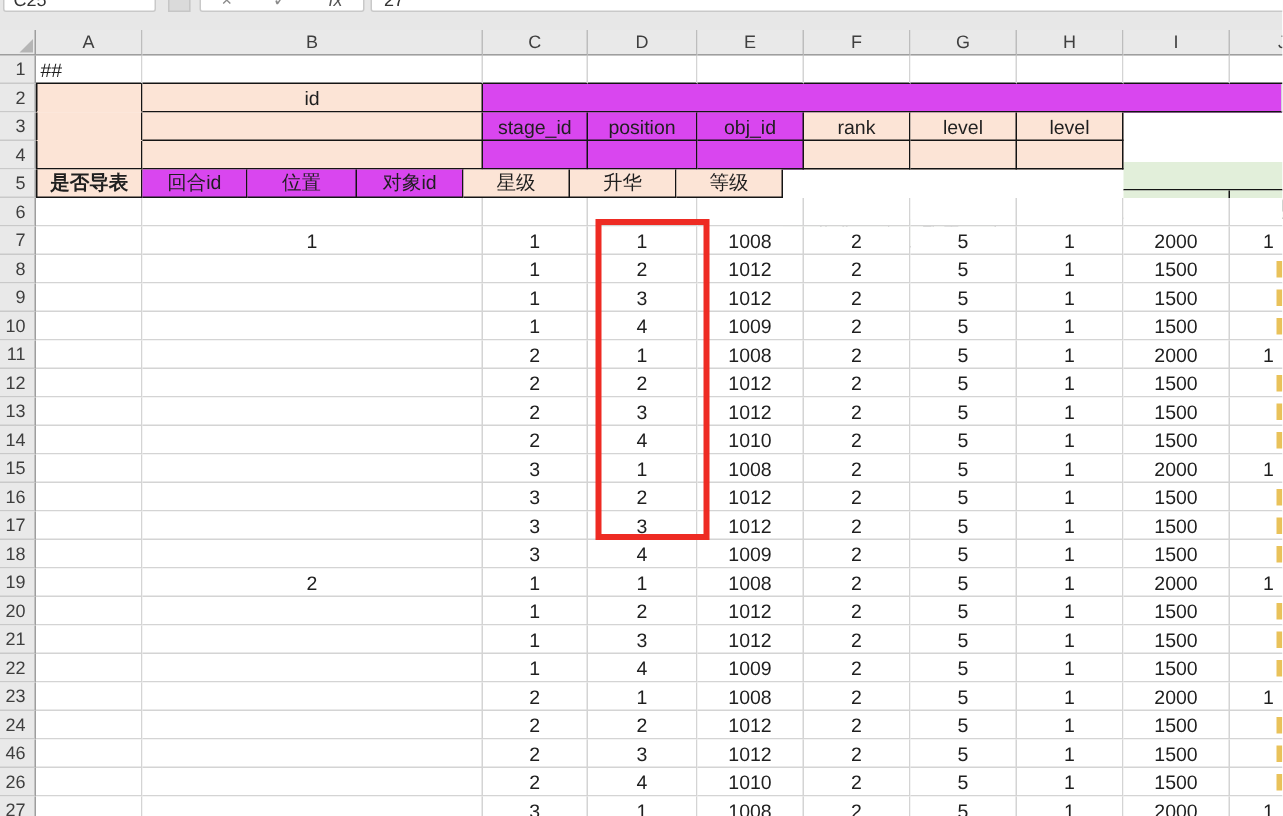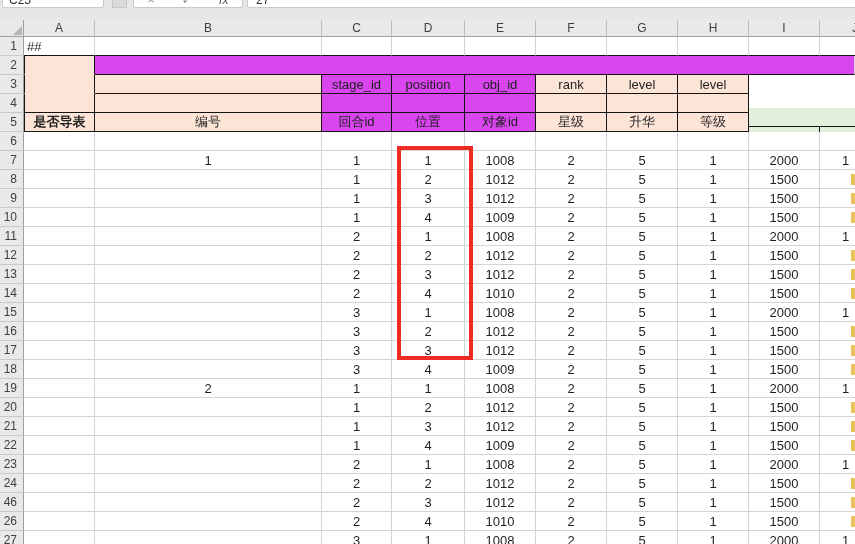--- a/index.html
+++ b/index.html
@@ -102,20 +102,21 @@
     <div class="cell w-f bkb"></div>
     <div class="cell w-g bkb"></div>
     <div class="cell w-h bkb"></div>
     <div class="cell w-i bkb"></div>
     <div class="cell w-j bkb"></div>
   </div>
 
   <div class="r">
     <div class="rn">2</div>
     <div class="cell w-a peach bkl bkr hide-b-peach"></div>
+    <div class="cell w-b peach bkr bkb">id</div>
     <div class="cell grow blue bkb"></div>
   </div>
 
   <div class="r">
     <div class="rn">3</div>
     <div class="cell w-a peach bkl bkr hide-b-peach"></div>
     <div class="cell w-b peach bkr bkb"></div>
     <div class="cell w-c blue bkr bkb">stage_id</div>
     <div class="cell w-d blue bkr bkb">position</div>
     <div class="cell w-e blue bkr bkb">obj_id</div>
@@ -135,21 +136,20 @@
     <div class="cell w-f peach bkr bkb"></div>
     <div class="cell w-g peach bkr bkb"></div>
     <div class="cell w-h peach bkr bkb"></div>
     <div class="cell w-i green bkr bkb">hp</div>
     <div class="cell w-j green bkr bkb">atk</div>
   </div>
 
   <div class="r">
     <div class="rn">5</div>
     <div class="cell w-a peach bkl bkr bkb">是否导表</div>
-    <div class="cell w-b peach bkr bkb">编号</div>
     <div class="cell w-c blue bkr bkb">回合id</div>
     <div class="cell w-d blue bkr bkb">位置</div>
     <div class="cell w-e blue bkr bkb">对象id</div>
     <div class="cell w-f peach bkr bkb">星级</div>
     <div class="cell w-g peach bkr bkb">升华</div>
     <div class="cell w-h peach bkr bkb">等级</div>
     <div class="cell w-i green bkr bkb">生命</div>
     <div class="cell w-j green bkr bkb">攻击</div>
   </div>
 

